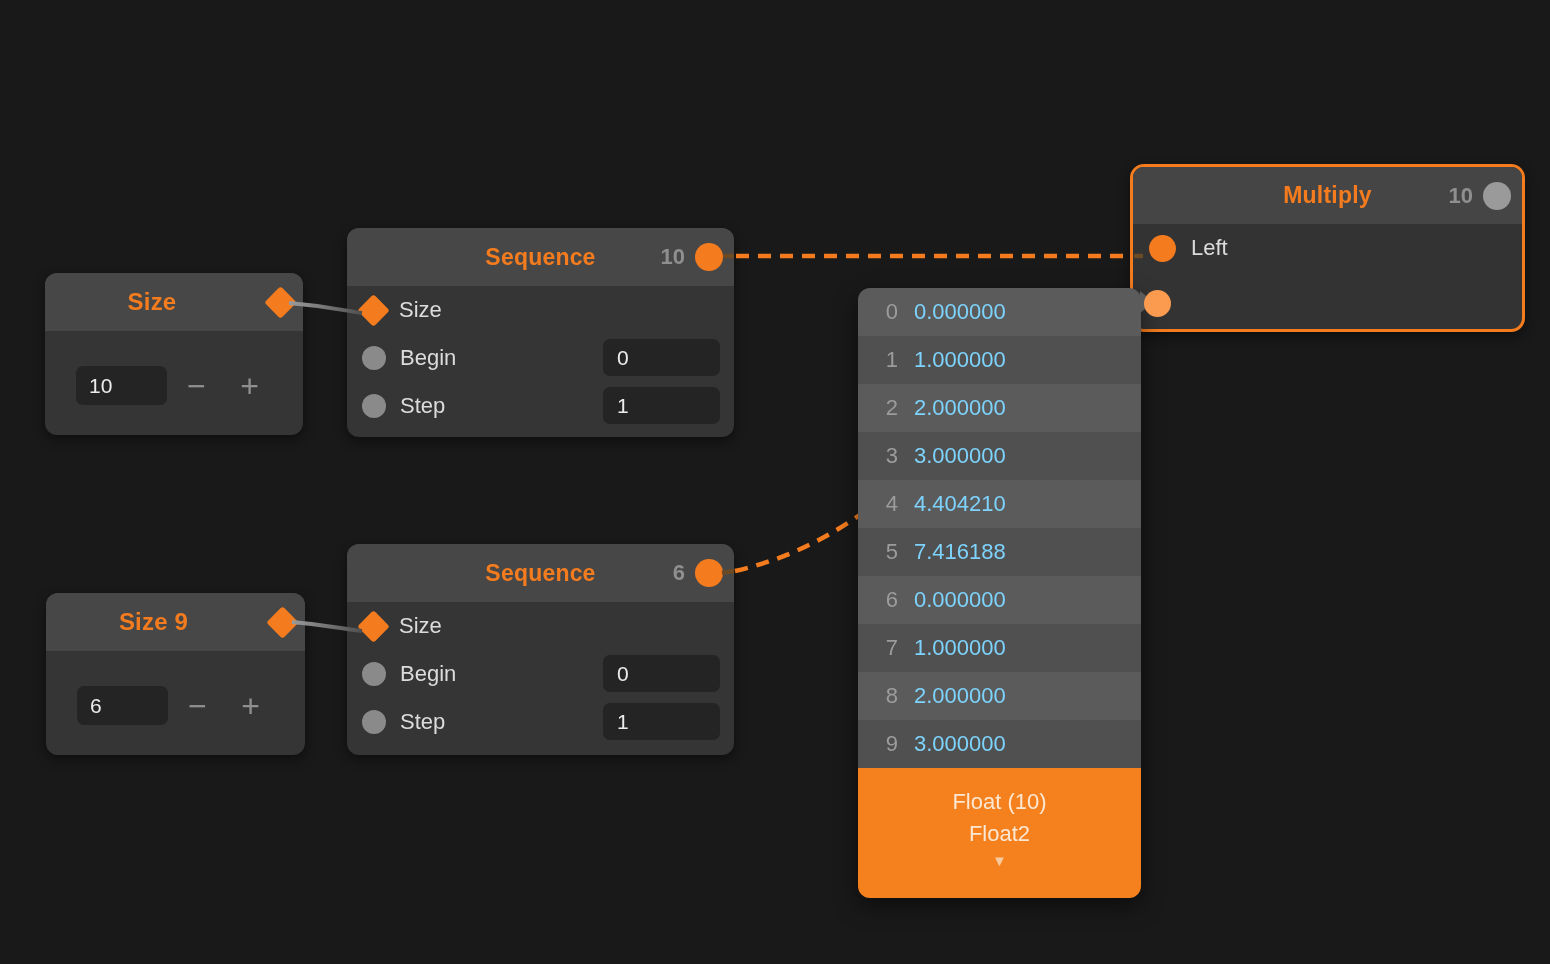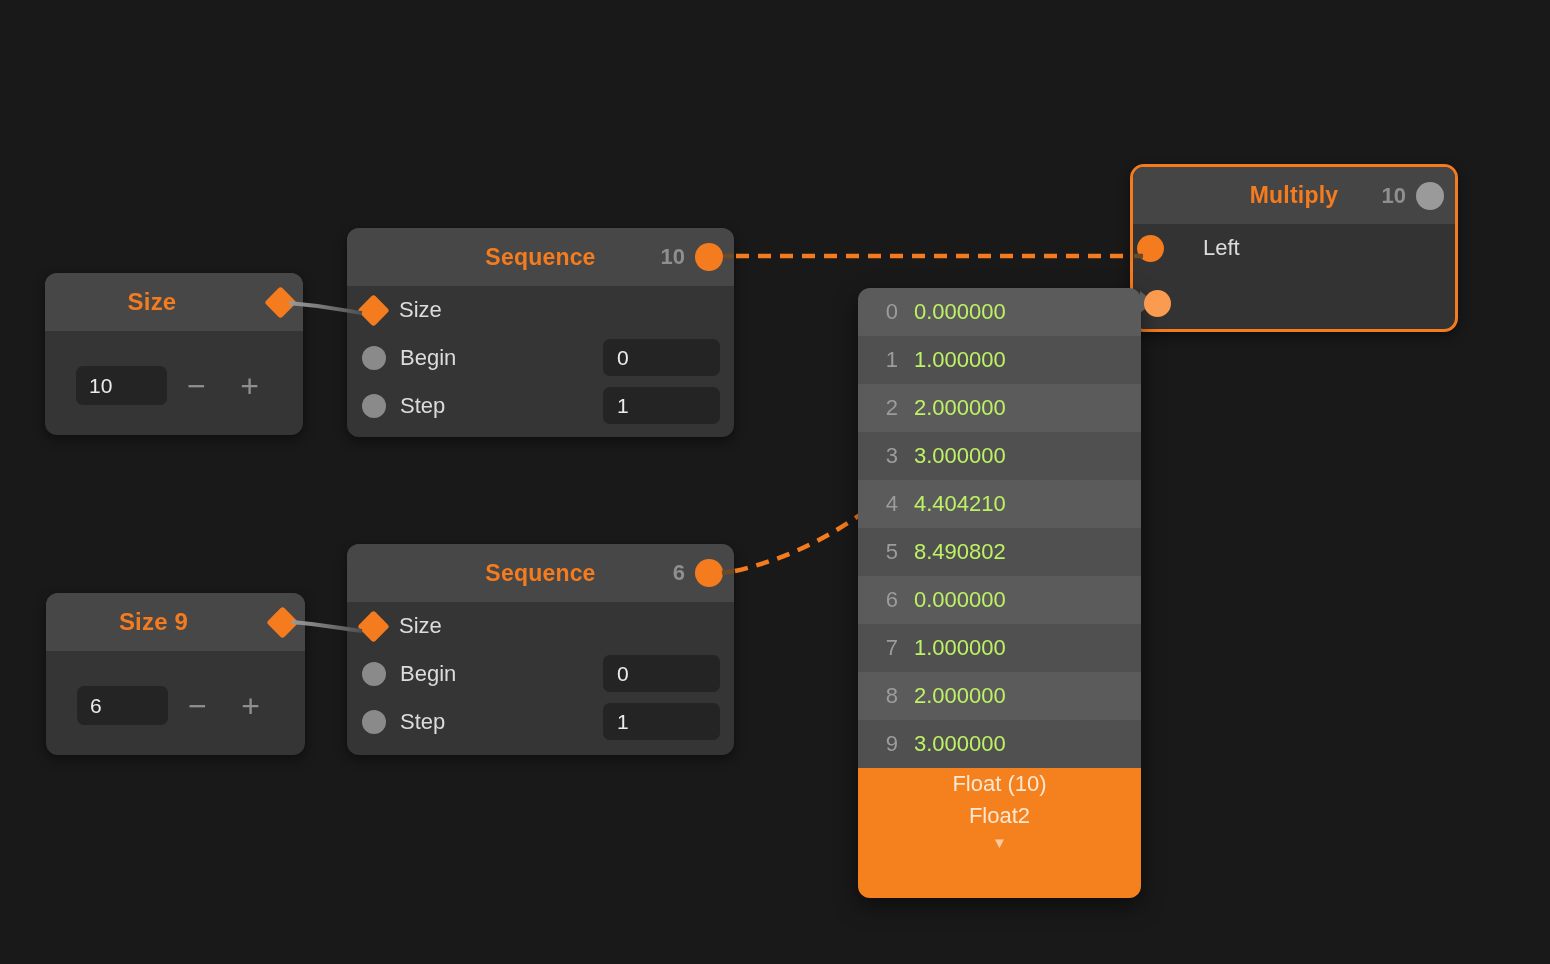--- a/index.html
+++ b/index.html
@@ -57,47 +57,47 @@
     color:#8F8F8F;font-size:32px;
   }
   .step-btn{cursor:pointer;line-height:36px;}
 
   
   #node-seq1{left:347px;top:228px;width:387px;height:209px;}
   #node-seq2{left:347px;top:544px;width:387px;height:211px;}
 
   
   #node-multiply{
-    left:1130px;top:164px;width:328px;height:168px;box-sizing:border-box;
+    left:1130px;top:164px;width:395px;height:168px;box-sizing:border-box;
     border:3px solid #F57C1E;border-radius:14px;background:#333333;
   }
   #node-multiply .node-header{height:57px;border-radius:10px 10px 0 0;background:#454545;}
-  #node-multiply .row{height:48px;padding-left:4px;gap:24px;}
+  #node-multiply .row{height:48px;padding-left:16px;}
   #node-multiply .row:first-of-type{margin-top:7px;}
   #node-multiply .row-label{margin-left:15px;}
   #node-multiply .circle-in{width:27px;height:27px;}
 
   
   #preview-panel{
     position:absolute;left:858px;top:288px;width:283px;z-index:5;
     border-radius:12px;box-shadow:0 8px 22px rgba(0,0,0,.5);
   }
   .panel-tail{
     position:absolute;right:-13px;top:3px;width:0;height:0;
     border-left:14px solid #5B5B5B;border-top:11px solid transparent;border-bottom:11px solid transparent;
   }
   .panel-rows{border-radius:12px 12px 0 0;overflow:hidden;}
   .panel-row{height:48px;display:flex;align-items:center;font-size:22px;}
   .panel-row:nth-child(odd){background:#5B5B5B;}
   .panel-row:nth-child(even){background:#505050;}
   .row-index{width:40px;text-align:right;color:#9C9C9C;}
-  .row-value{margin-left:16px;color:#bef264;}
+  .row-value{margin-left:16px;color:#7dd3fc;}
   .panel-footer{
     background:#F5811E;border-radius:0 0 12px 12px;height:130px;box-sizing:border-box;
-    padding-top:0;text-align:center;color:#FBE7D2;font-size:22px;line-height:32px;
+    padding-top:18px;text-align:center;color:#FBE7D2;font-size:22px;line-height:32px;
     cursor:pointer;
   }
   .footer-arrow{font-size:15px;line-height:22px;color:#F9C9A0;}
 
   
   #right-port-overlay{
     position:absolute;left:1144px;top:290px;width:27px;height:27px;border-radius:50%;
     background:#FA9B4F;z-index:6;
   }
 </style>
@@ -243,21 +243,21 @@
       <div class="panel-row">
         <span class="row-index">3</span>
         <span class="row-value">3.000000</span>
       </div>
       <div class="panel-row">
         <span class="row-index">4</span>
         <span class="row-value">4.404210</span>
       </div>
       <div class="panel-row">
         <span class="row-index">5</span>
-        <span class="row-value">8.490802</span>
+        <span class="row-value">7.416188</span>
       </div>
       <div class="panel-row">
         <span class="row-index">6</span>
         <span class="row-value">0.000000</span>
       </div>
       <div class="panel-row">
         <span class="row-index">7</span>
         <span class="row-value">1.000000</span>
       </div>
       <div class="panel-row">

